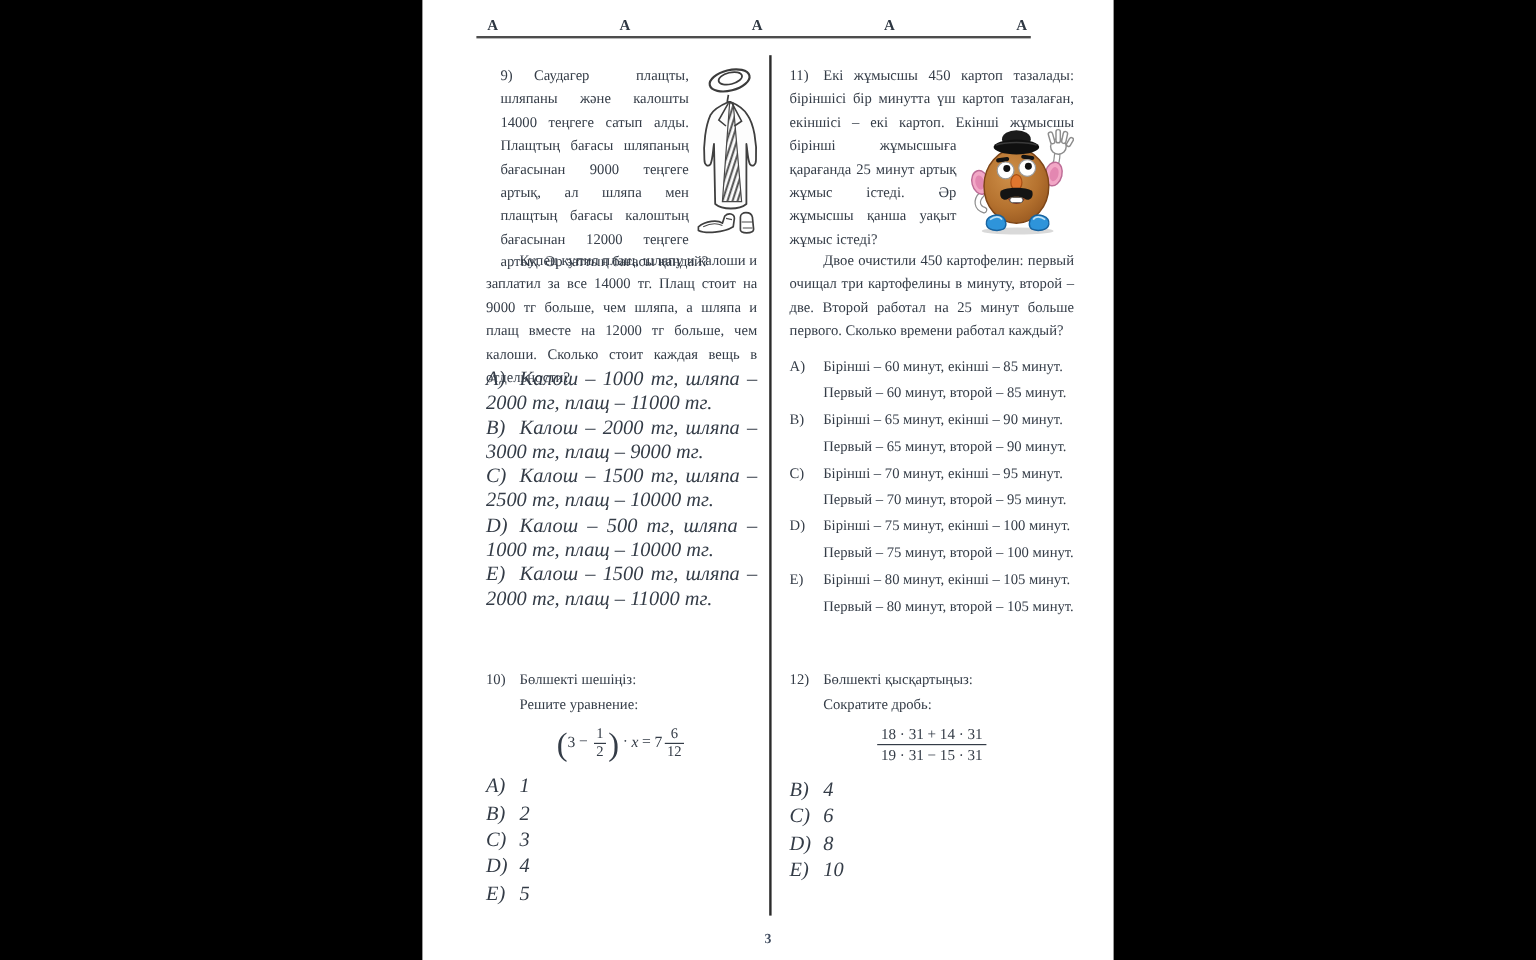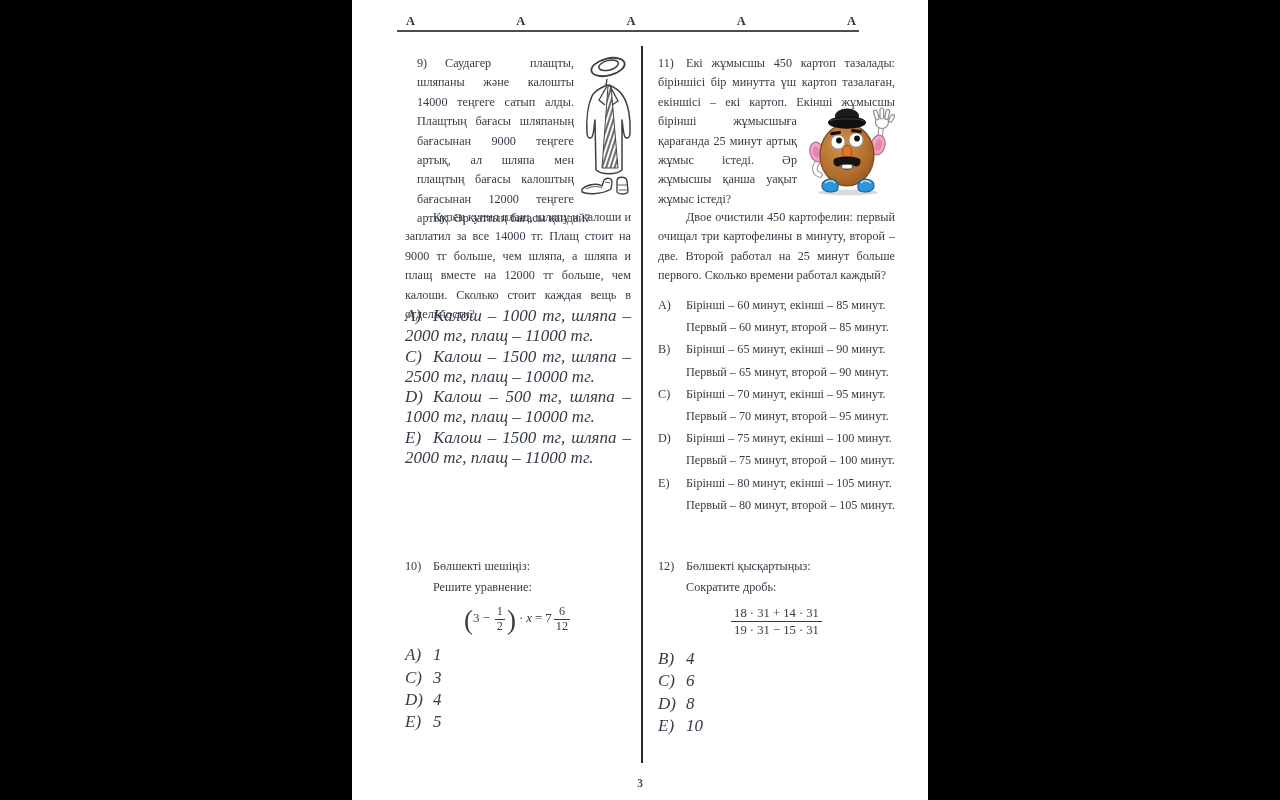--- a/index.html
+++ b/index.html
@@ -88,38 +88,40 @@
         <path d="M38 127 C38 122 47 122 48 127 L49 137 C49 141 37 141 38 137 Z" fill="#fff" stroke="#3f3f3f" stroke-width="1.4" stroke-linejoin="round"></path>
         <path d="M39 131 L48 131 M40 136 L48 136" stroke="#4a4a4a" stroke-width="0.9"></path>
       </svg>
     </span><span class="qnum">9)</span><span>Саудагер плащты, шляпаны және калошты 14000 теңгеге сатып алды. Плащтың бағасы шляпаның бағасынан 9000 теңгеге артық, ал шляпа мен плащтың бағасы калоштың бағасынан 12000 теңгеге артық. Әр заттың бағасы қандай?</span>
   </p>
 
   <p class="para indent blk" style="left:53px;top:208px;width:226px;">Купец купил плащ, шляпу и калоши и заплатил за все 14000 тг. Плащ стоит на 9000 тг больше, чем шляпа, а шляпа и плащ вместе на 12000 тг больше, чем калоши. Сколько стоит каждая вещь в отдельности?</p>
 
   <div class="blk" style="left:53px;top:306px;width:226px;">
     <p class="opt"><span class="optlabel">A)</span><span>Калош – 1000 тг, шляпа – 2000 тг, плащ – 11000 тг.</span></p>
+    <p class="opt"><span class="optlabel">B)</span><span>Калош – 2000 тг, шляпа – 3000 тг, плащ – 9000 тг.</span></p>
     <p class="opt"><span class="optlabel">C)</span><span>Калош – 1500 тг, шляпа – 2500 тг, плащ – 10000 тг.</span></p>
     <p class="opt"><span class="optlabel">D)</span><span>Калош – 500 тг, шляпа – 1000 тг, плащ – 10000 тг.</span></p>
     <p class="opt"><span class="optlabel">E)</span><span>Калош – 1500 тг, шляпа – 2000 тг, плащ – 11000 тг.</span></p>
   </div>
 
   <div class="blk" style="left:53px;top:556px;width:226px;">
     <p class="prompt"><span class="qnum">10)</span><span>Бөлшекті шешіңіз:</span></p>
     <p class="prompt indent28">Решите уравнение:</p>
     <div class="equation">
       <span class="paren">(</span><span>3</span><span class="op">−</span><span class="frac">
           <span class="num">1</span>
           <span class="den">2</span>
         </span><span class="paren">)</span><span class="op">·</span><i class="var">x</i><span class="op">=</span><span>7</span><span class="frac">
           <span class="num">6</span>
           <span class="den">12</span>
         </span>
     </div>
     <p class="opt wide"><span class="optlabel">A)</span><span>1</span></p>
+    <p class="opt wide"><span class="optlabel">B)</span><span>2</span></p>
     <p class="opt wide"><span class="optlabel">C)</span><span>3</span></p>
     <p class="opt wide"><span class="optlabel">D)</span><span>4</span></p>
     <p class="opt wide"><span class="optlabel">E)</span><span>5</span></p>
   </div>
 
   <p class="para blk" style="left:306px;top:54px;width:237px;">
     <span class="float-gap"></span><span class="potato-float">
       <svg width="90" height="90" viewBox="0 0 90 90" xmlns="http://www.w3.org/2000/svg">
         <defs>
           <radialGradient id="spud" cx="40%" cy="35%" r="75%">

